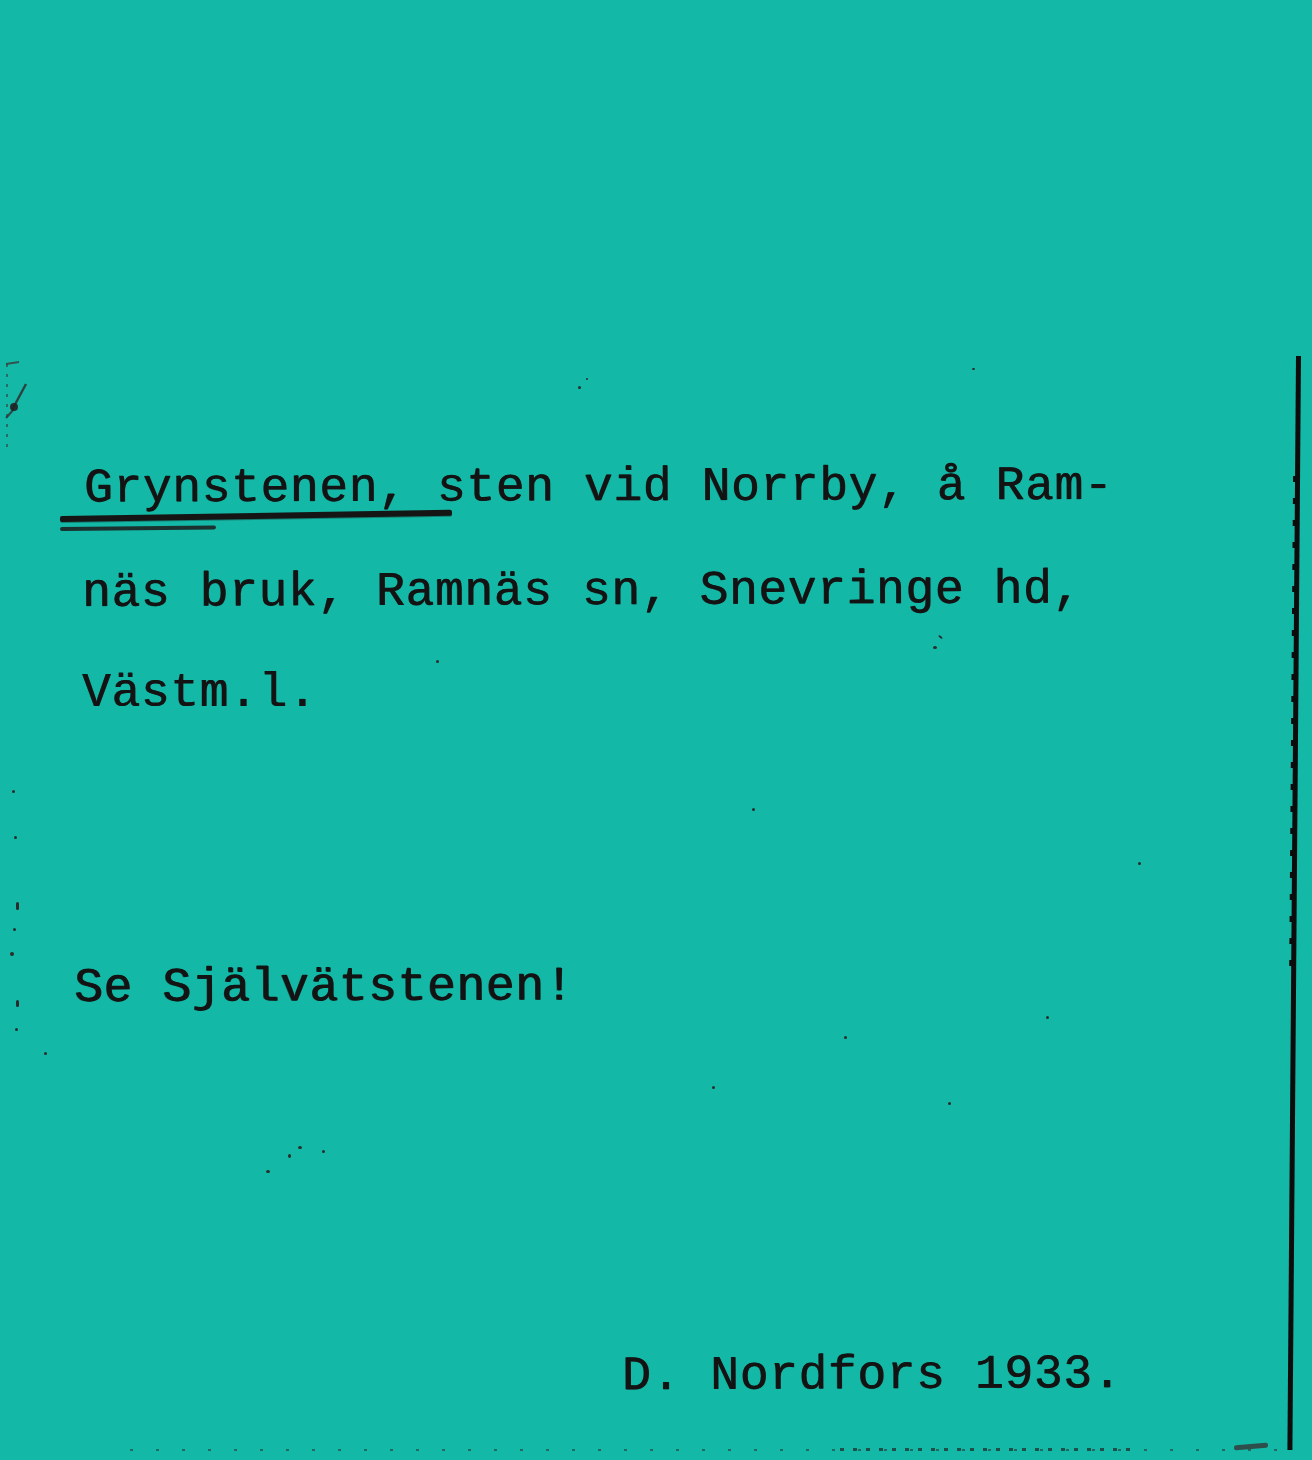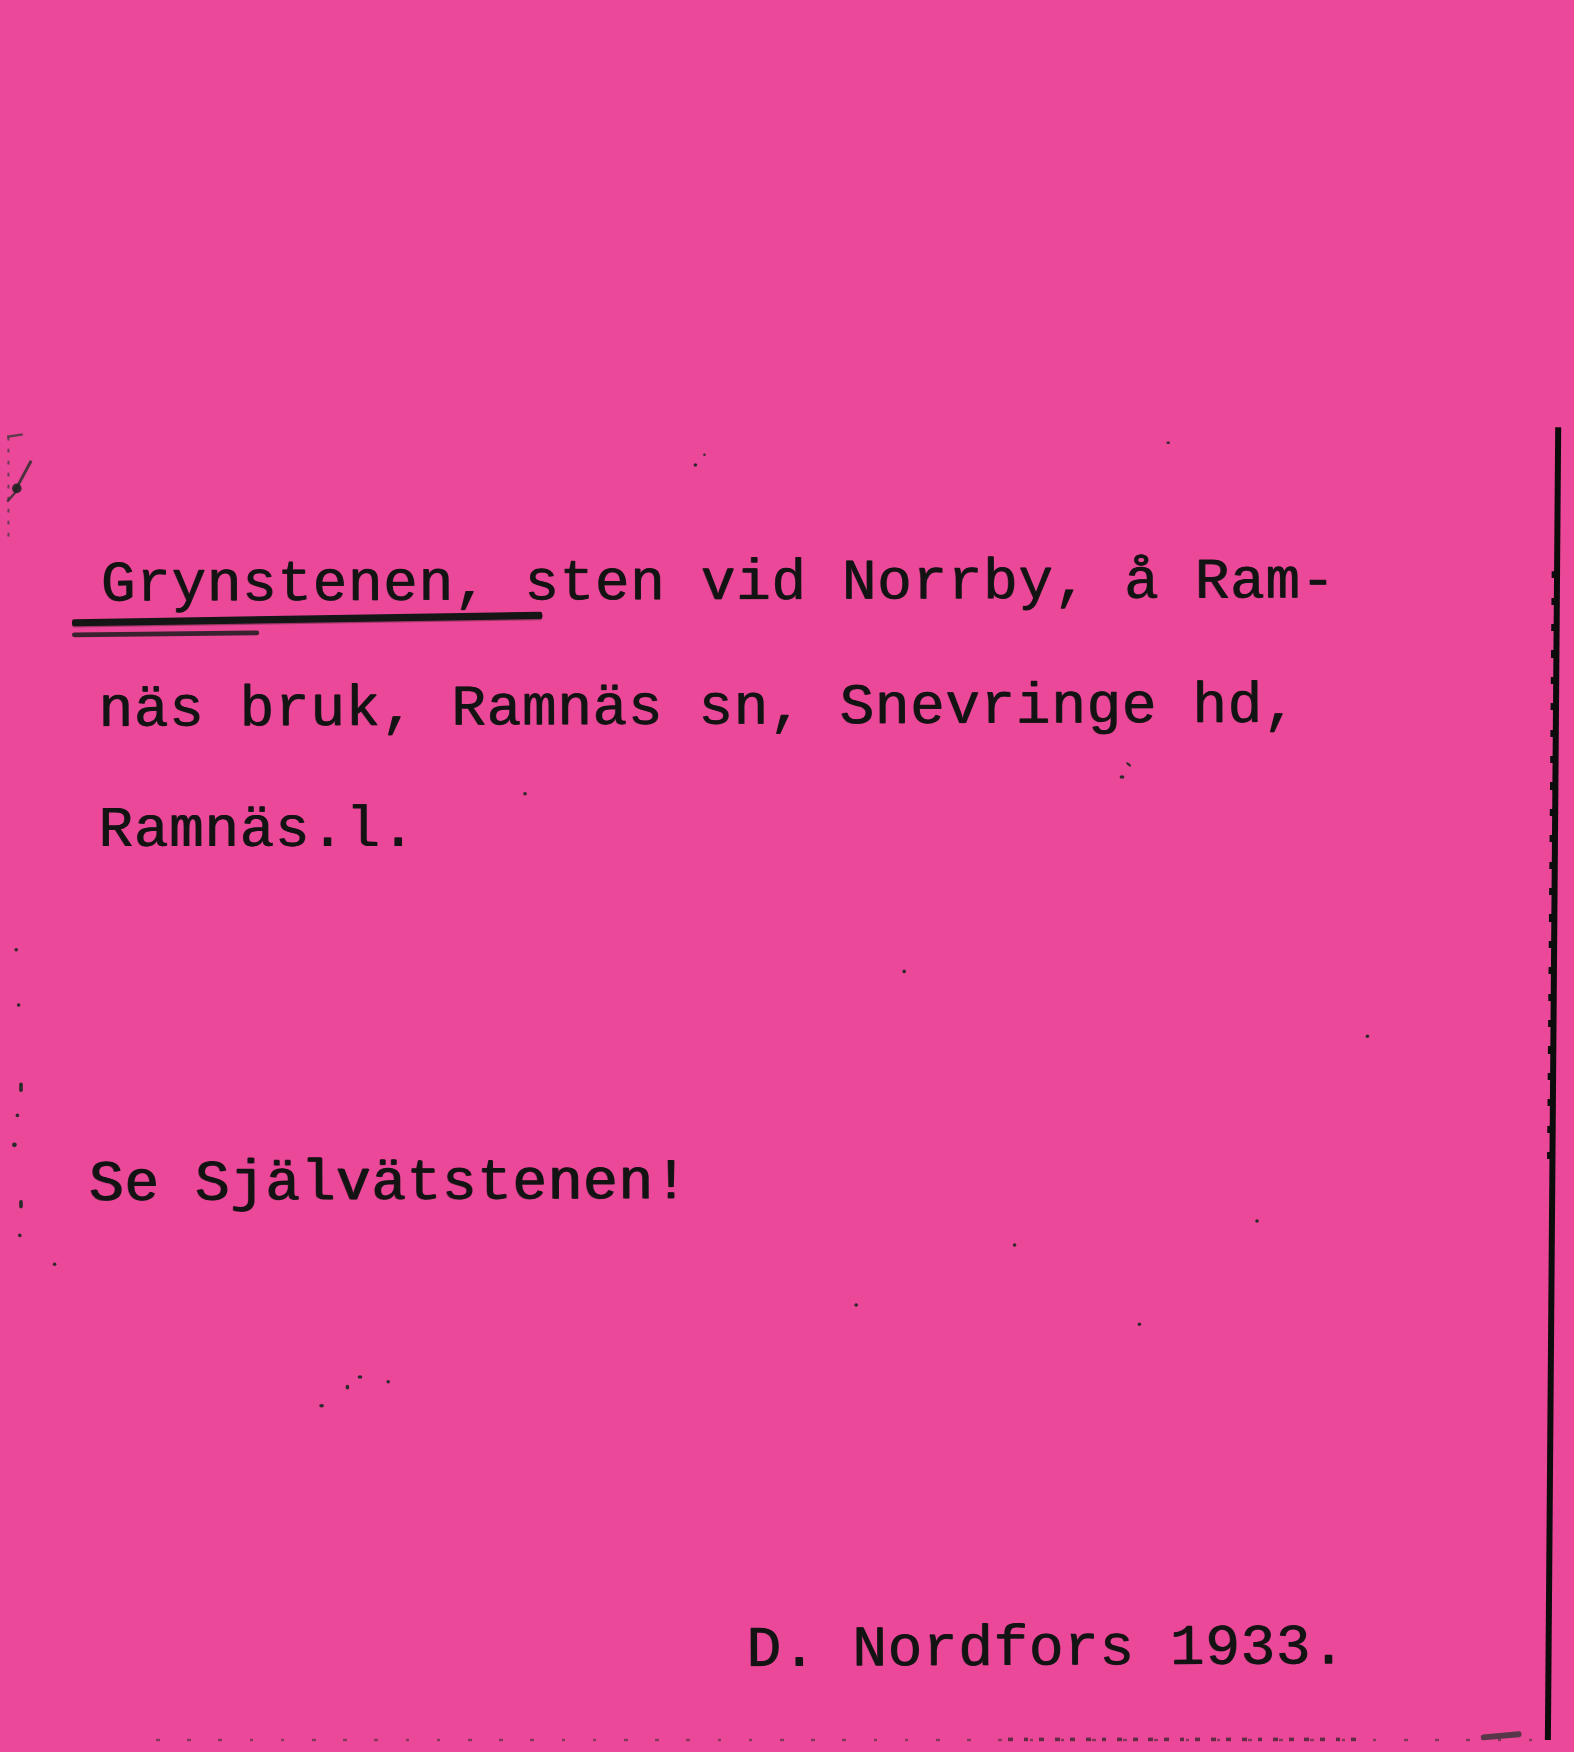--- a/index.html
+++ b/index.html
@@ -3,21 +3,21 @@
 <meta charset="utf-8">
 <style>
   * { margin: 0; padding: 0; box-sizing: border-box; }
   html, body { background: #ffffff; }
   body { width: 1312px; height: 1460px; position: relative; overflow: hidden; }
 
   .card {
     position: absolute;
     left: 0; top: 0;
     width: 1312px; height: 1460px;
-    background: #ec4899;
+    background: #14b8a6;
     font-family: "Liberation Mono", "DejaVu Sans Mono", monospace;
     color: #131313;
   }
 
   .tline {
     position: absolute;
     font-size: 48px;
     line-height: 50px;
     letter-spacing: 0.6px;
     white-space: pre;
@@ -104,21 +104,21 @@
 </style>
 </head>
 <body>
 
 <div class="card">
 
   <div class="tline line-1"><span>Grynstenen</span><span>, sten vid Norrby, å Ram-</span></div>
 
   <div class="tline line-2">näs bruk, Ramnäs sn, Snevringe hd,</div>
 
-  <div class="tline line-3">Ramnäs.l.</div>
+  <div class="tline line-3">Västm.l.</div>
 
   <div class="tline line-see">Se Självätstenen!</div>
 
   <div class="tline line-sig">D. Nordfors 1933.</div>
 
   <div class="headword-underline"></div>
   <div class="headword-underline-stub"></div>
 
   <div class="right-edge-line"></div>
 

